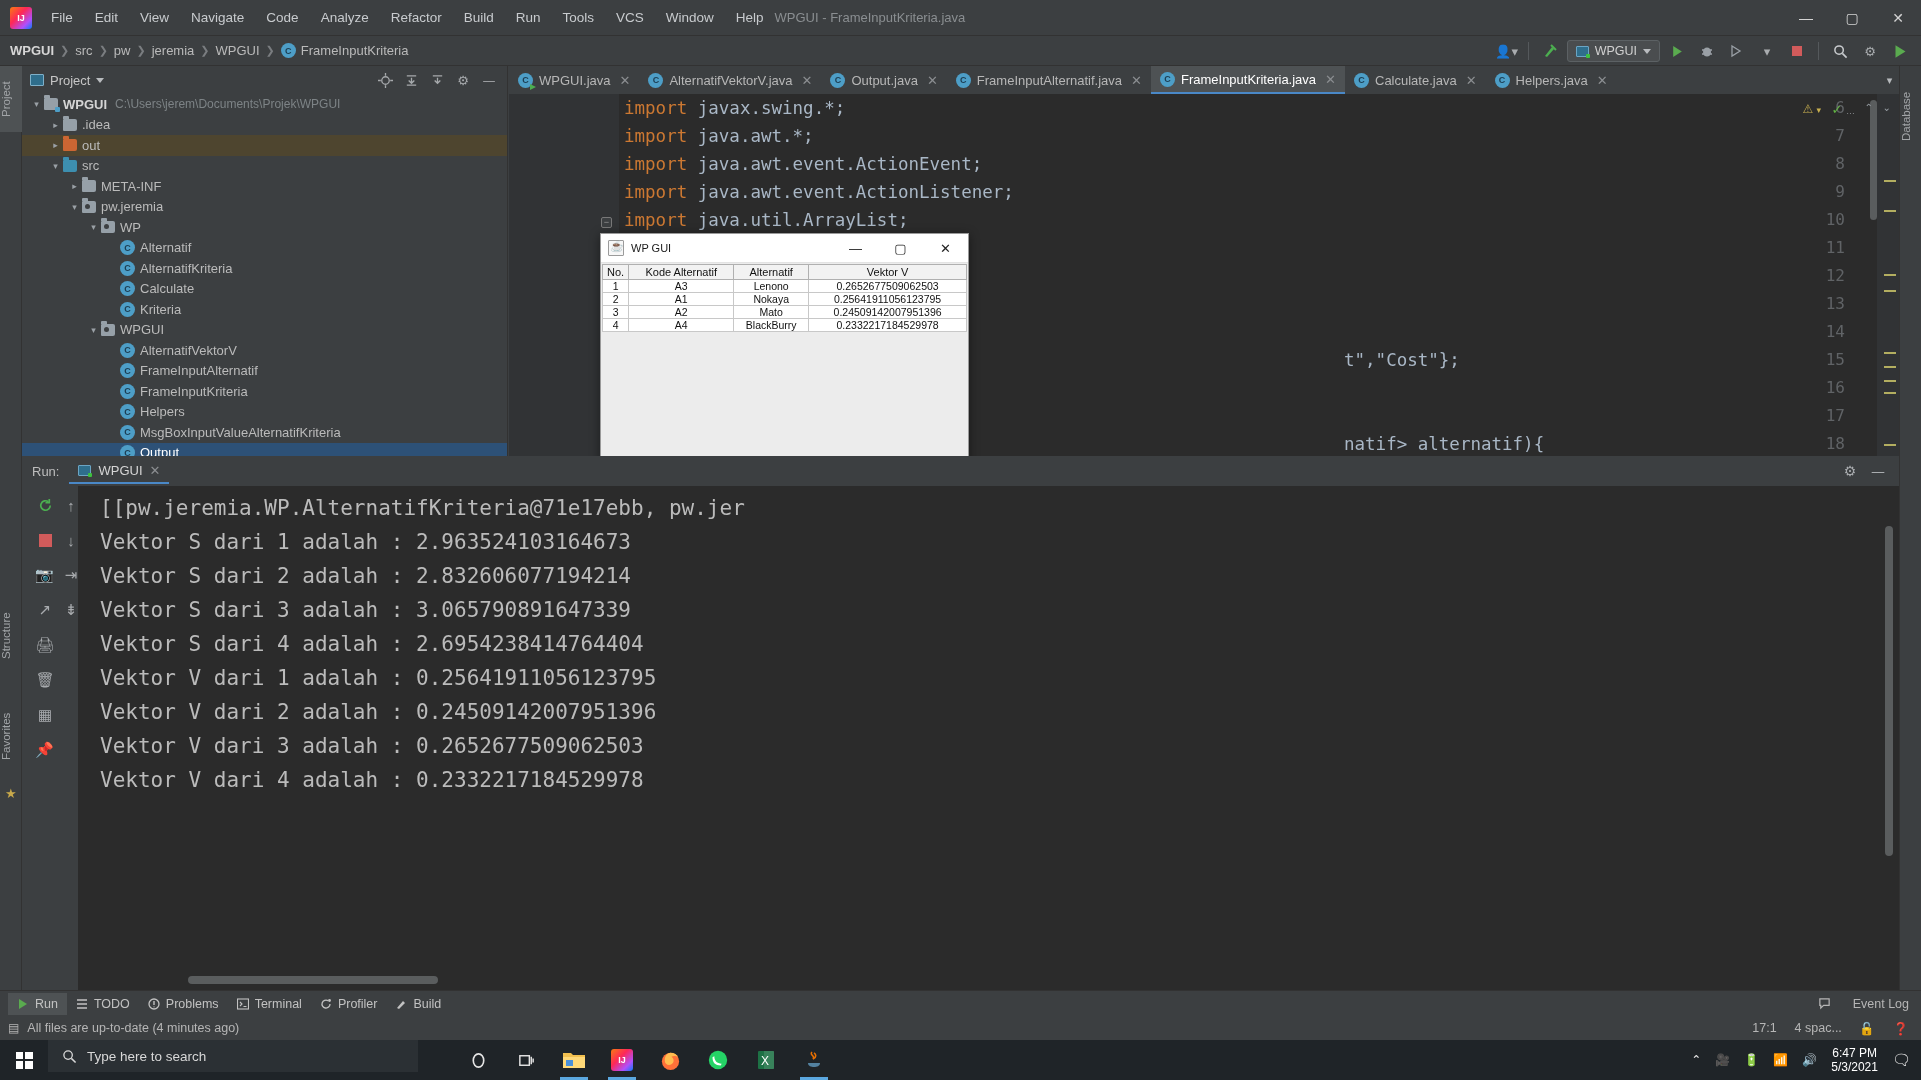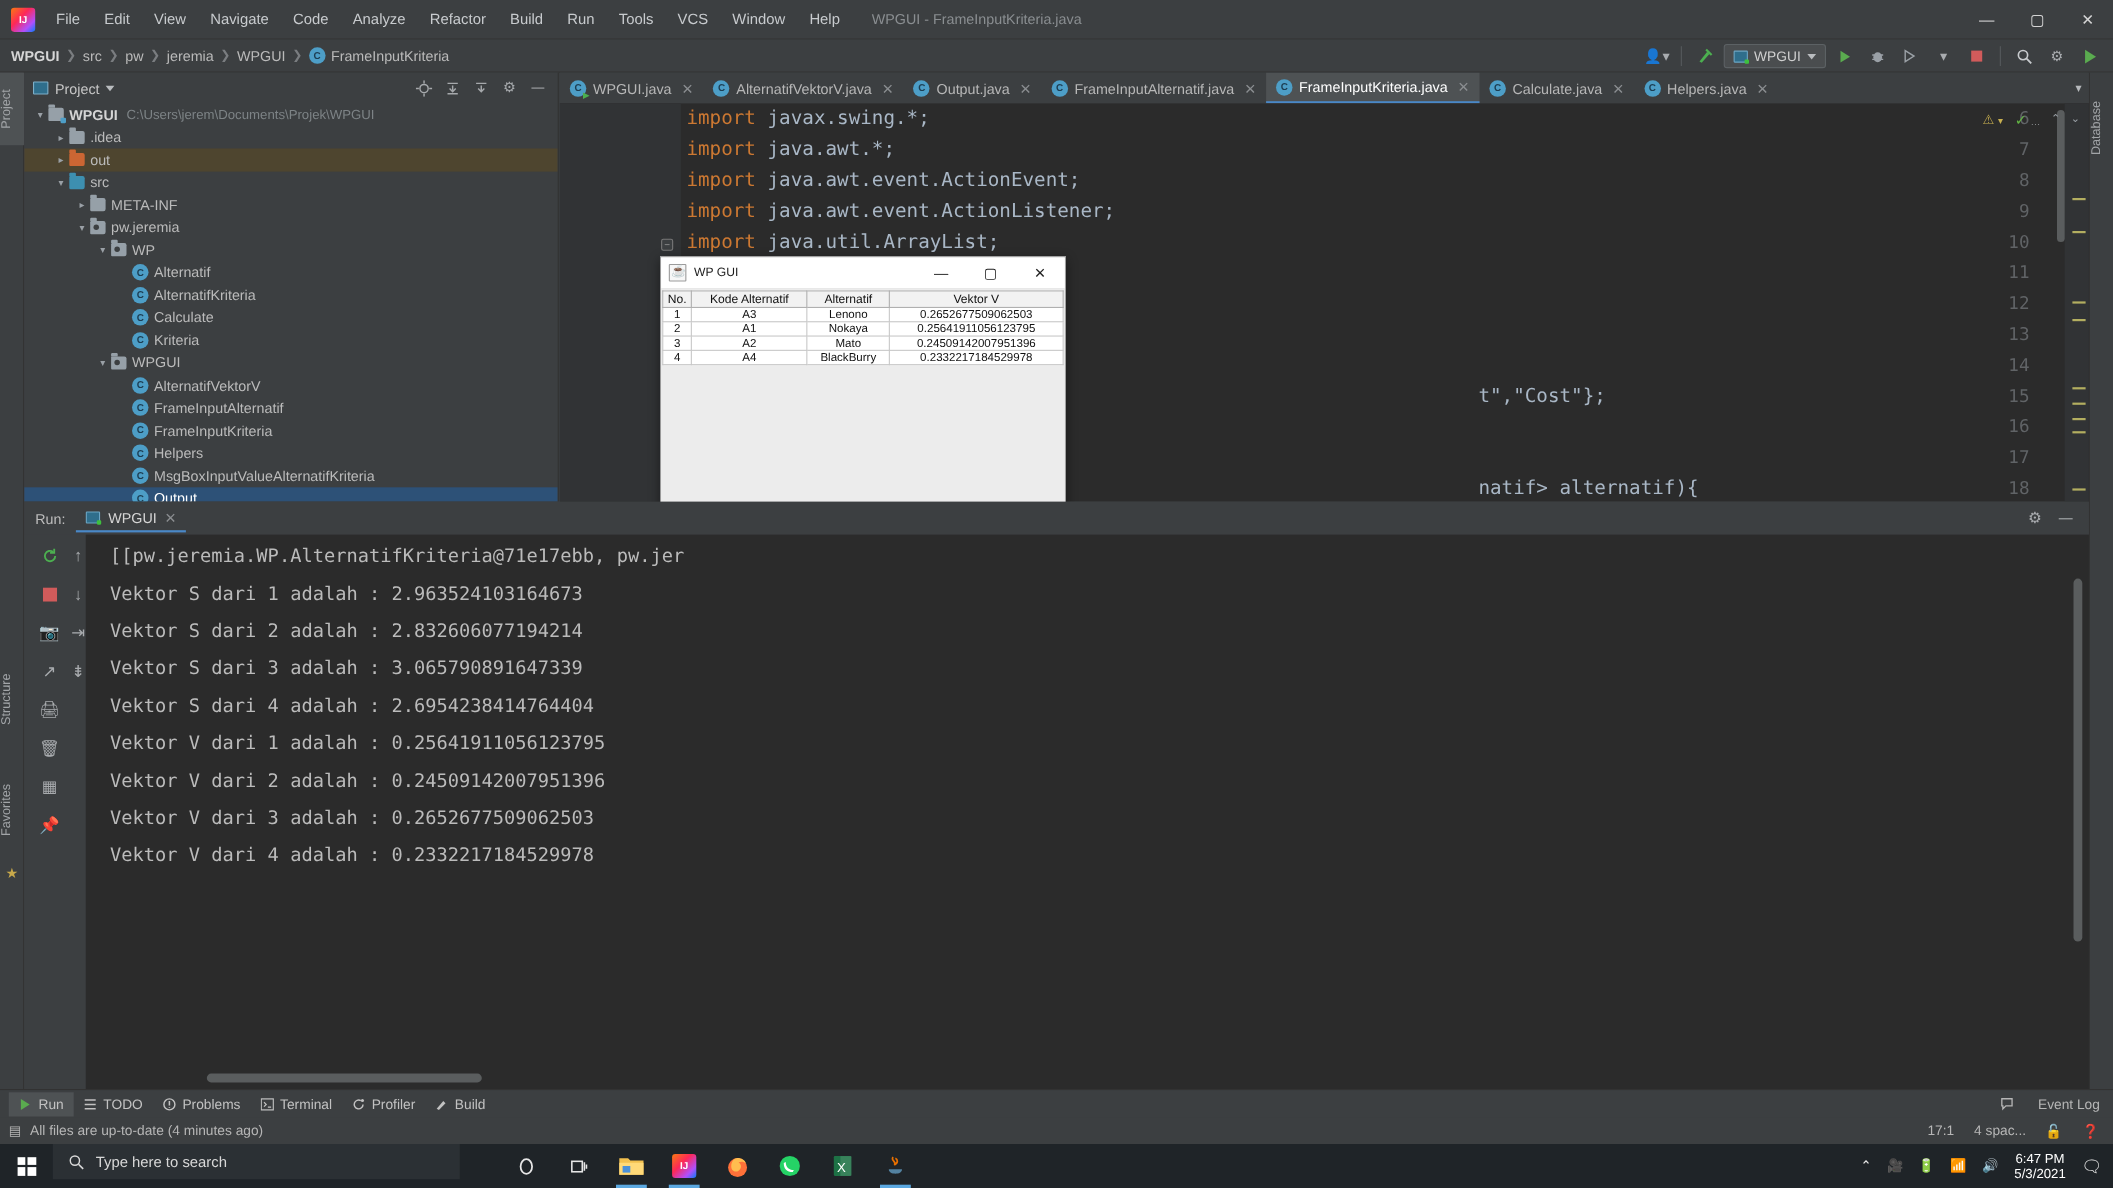--- a/index.html
+++ b/index.html
@@ -20,21 +20,21 @@
     border-bottom:1px solid #323232;
   }
   .ij-logo { width:22px; height:22px; margin:0 8px 0 10px; position:relative; flex:none;
       background:linear-gradient(135deg,#f97a12 0%,#fe2857 40%,#b14ffb 75%,#087cfa 100%);
       border-radius:3px; }
   .ij-logo::after{ content:"IJ"; position:absolute; left:0; top:0; width:100%; height:100%;
       display:flex; align-items:center; justify-content:center; color:#fff; font-size:9px;
       font-weight:bold; font-family:"Liberation Sans",sans-serif;}
   .menu { display:flex; align-items:center; gap:0px; }
   .menu-item { padding:4px 11px; color:#c8cbce; font-size:13.5px; cursor:default; white-space:nowrap;}
-  .win-title { margin-left:18px; color:#8a8e91; font-size:13px; }
+  .win-title { color:#8a8e91; font-size:13px; }
   .win-ctrl { position:absolute; right:0; top:0; height:36px; display:flex; align-items:center;}
   .win-btn { width:46px; height:36px; display:flex; align-items:center; justify-content:center;
       color:#d4d4d4; font-size:14px; }
 
   
   .navbar {
     position:absolute; left:0; top:36px; width:1921px; height:30px;
     background:#3c3f41; display:flex; align-items:center; padding-left:10px;
     border-bottom:1px solid #323232;
   }
@@ -138,21 +138,21 @@
   .run-head { height:30px; display:flex; align-items:center; padding-left:10px; gap:10px; }
   .run-lbl { color:#bdbdbd; font-size:13px;}
   .run-tab { display:flex; align-items:center; gap:7px; padding:4px 9px; color:#d5d5d5; font-size:13px;
      border-bottom:2px solid #4a88c7;}
   .run-head-right{ margin-left:auto; display:flex; gap:2px; padding-right:8px;}
   .rh-ic{width:26px;height:24px;display:flex;align-items:center;justify-content:center;color:#a9acaf;font-size:14px;}
   .run-side { position:absolute; left:0; top:30px; width:56px; bottom:0; background:#3c3f41;}
   .rs-ic { width:30px;height:32px; margin:3px 0 3px 8px; display:flex;align-items:center;justify-content:center;
      color:#a8abae; font-size:15px;}
   .console { position:absolute; left:56px; top:30px; right:0; bottom:0; background:#2b2b2b; overflow:hidden;
-     font-family:"DejaVu Sans Mono", monospace; font-size:17px; color:#bbbbbb; padding:10px 0 1px 22px; }
+     font-family:"DejaVu Sans Mono", monospace; font-size:21px; color:#bbbbbb; padding:10px 0 1px 22px; }
   .cline { height:34px; white-space:nowrap; }
   .hscroll { position:absolute; left:110px; bottom:6px; width:250px; height:8px; background:#5a5d5e; border-radius:4px;}
   .vscroll2 { position:absolute; right:6px; top:40px; width:8px; height:330px; background:#5a5d5e; border-radius:4px;}
 
   
   .bottombar { position:absolute; left:0; top:990px; width:1921px; height:26px; background:#3c3f41;
      display:flex; align-items:center; padding-left:8px; gap:2px; border-top:1px solid #323232;}
   .bt { display:flex;align-items:center; gap:6px; padding:4px 9px; color:#c2c2c2; font-size:12.5px;}
   .bt.sel { background:#4e5254; }
   .bottombar .right{ margin-left:auto; display:flex; align-items:center; gap:7px; padding-right:12px;}

